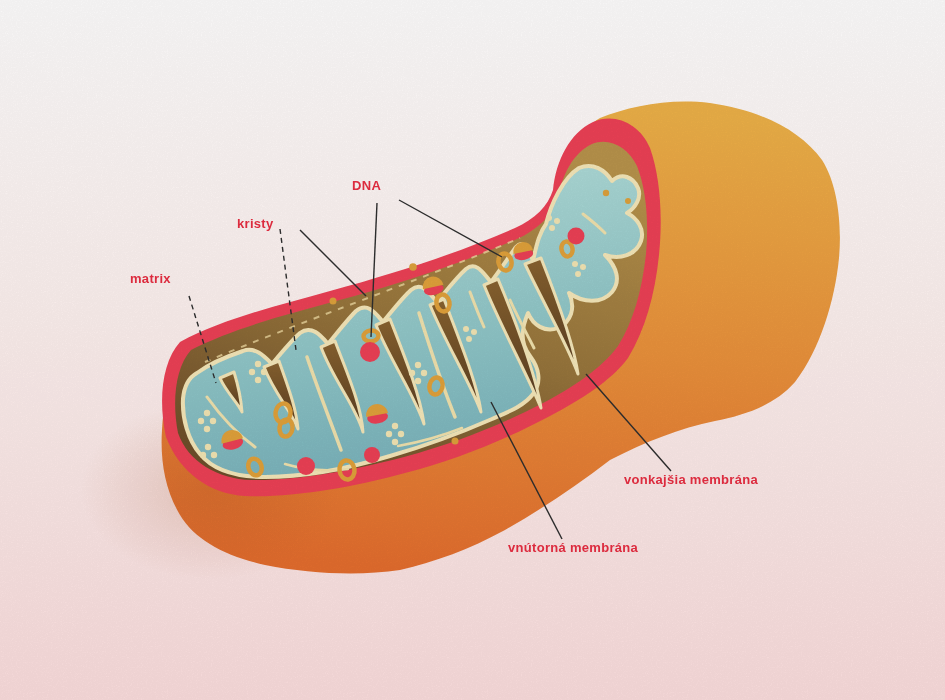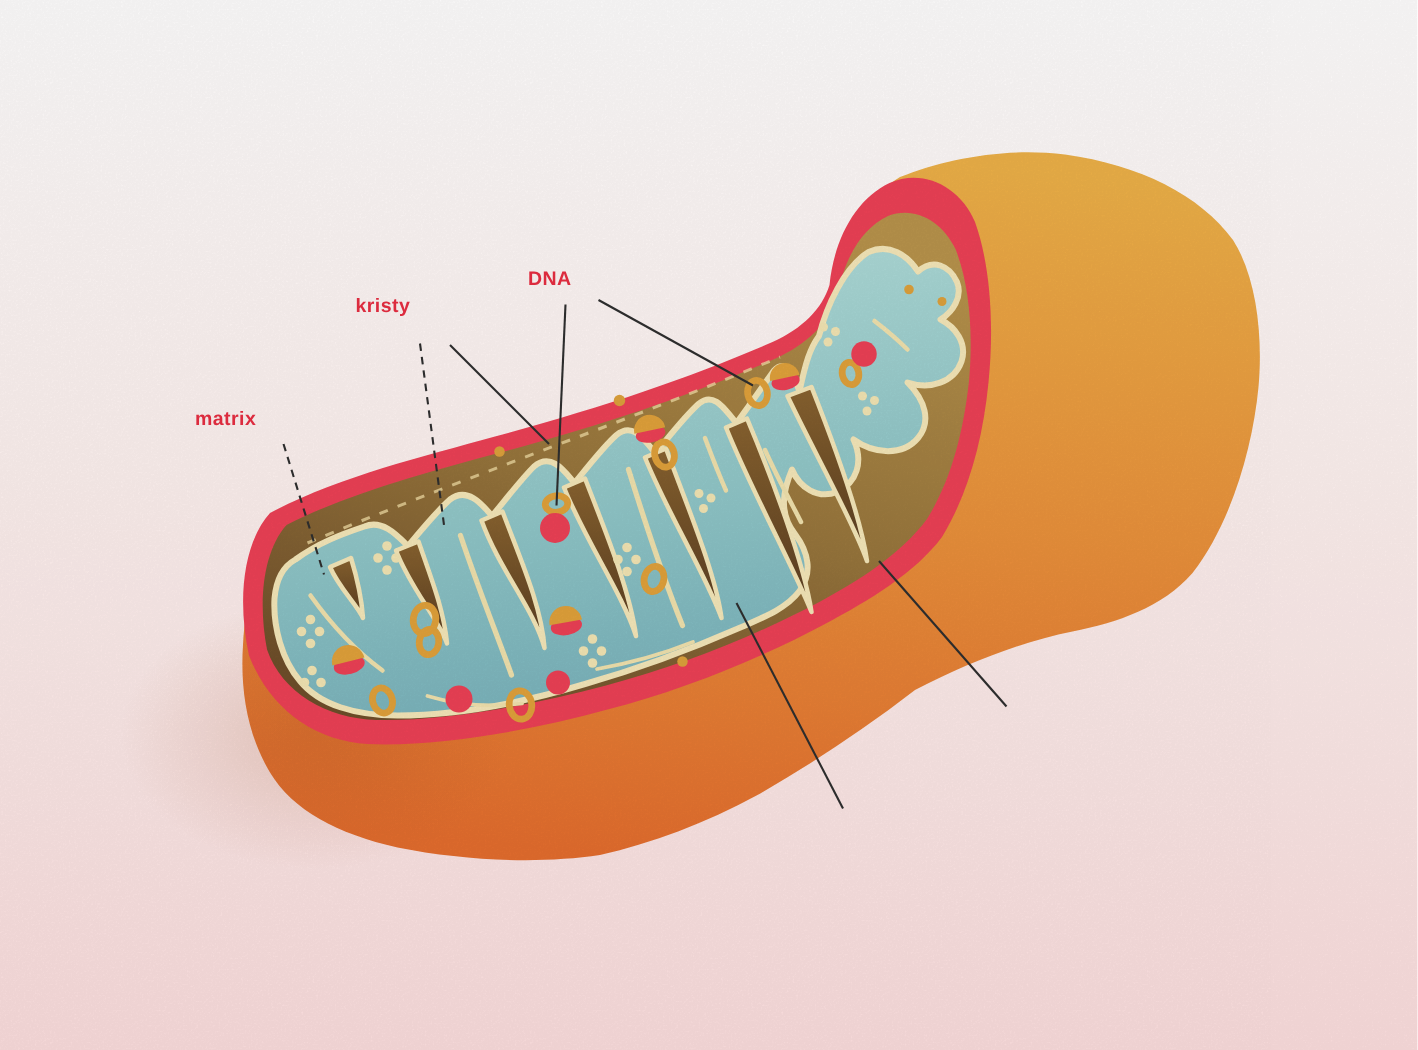--- a/index.html
+++ b/index.html
@@ -258,15 +258,17 @@
     <line x1="377" y1="203" x2="371" y2="337"></line>
     <line x1="399" y1="200" x2="502" y2="257"></line>
     <line x1="586" y1="374" x2="671" y2="471"></line>
     <line x1="491" y1="402" x2="562" y2="539"></line>
   </g>
 
   <rect x="0" y="0" width="945" height="700" filter="url(#grain)" opacity="0.05"></rect>
 </svg>
 
 <div class="lbl" style="left:130px;top:271px">matrix</div>
-<div class="lbl" style="left:237px;top:196px">kristy</div>
+<div class="lbl" style="left:237px;top:216px">kristy</div>
 <div class="lbl" style="left:352px;top:178px">DNA</div>
+<div class="lbl" style="left:624px;top:472px">vonkajšia membrána</div>
+<div class="lbl" style="left:508px;top:540px">vnútorná membrána</div>
 </div>
 
 </body></html>

